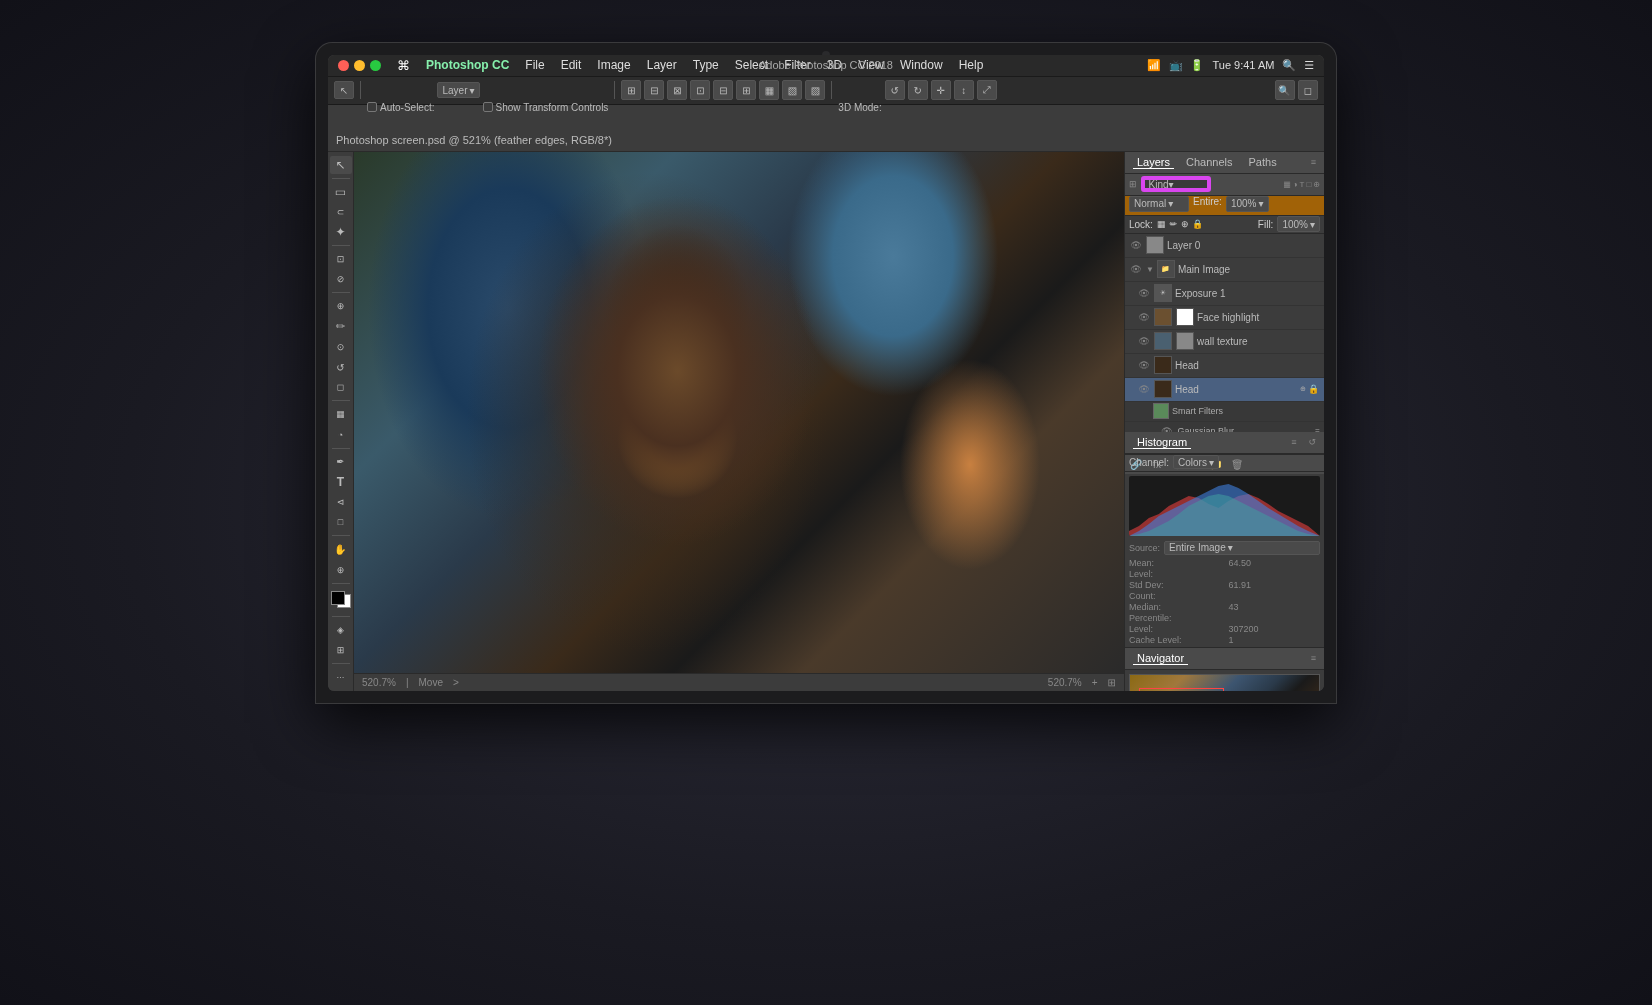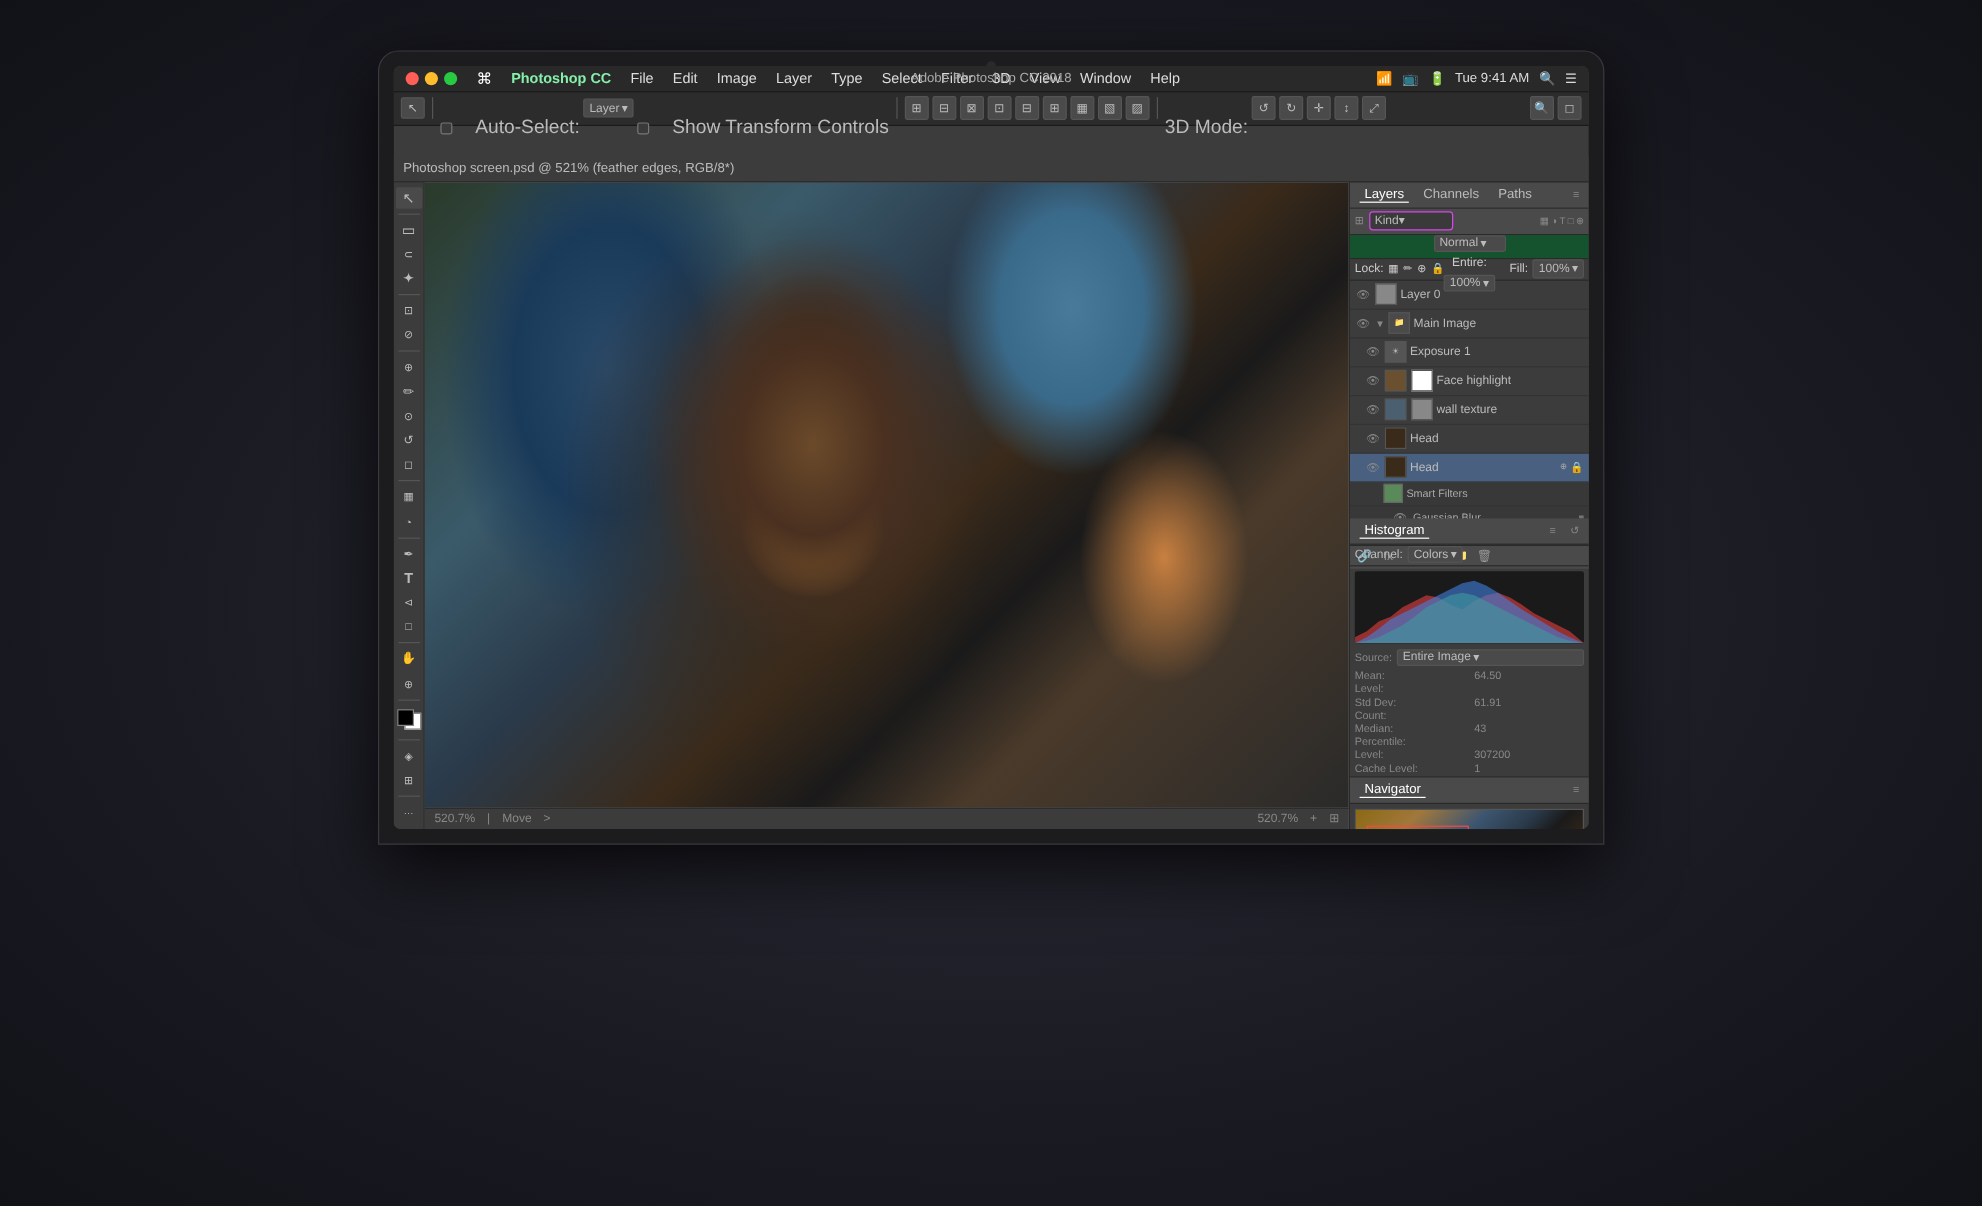--- a/index.html
+++ b/index.html
@@ -341,47 +341,45 @@
       background: #4a4a4a;
       display: flex;
       align-items: center;
       padding: 0 4px;
       gap: 4px;
       border-bottom: 1px solid #2a2a2a;
     }
 
     .layers-search {
       background: #3a3a3a;
-      border: 1px solid #d946ef;
+      border: 4px solid #d946ef;
       border-radius: 3px;
       height: 16px;
       width: 70px;
       color: #bbb;
       font-size: 10px;
       padding: 0 4px;
       display: flex;
       align-items: center;
     }
 
     .layers-kind-icons {
       display: flex;
       gap: 2px;
       margin-left: auto;
     }
 
     .layers-blend-row {
       height: 20px;
-      background: #14532d;
-      display: flex;
-      align-items: center;
+      background: #a16207;
+      display: flex;
       padding: 0 4px;
       gap: 4px;
       font-size: 10px;
       border-bottom: 1px solid #2a2a2a;
-      flex-direction: column;
     }
 
     .layers-blend-dropdown {
       background: #4a4a4a;
       border: 1px solid #555;
       border-radius: 2px;
       height: 16px;
       padding: 0 4px;
       font-size: 10px;
       color: #bbb;
@@ -655,22 +653,22 @@
       font-size: 10px;
       color: #bbb;
       display: flex;
       align-items: center;
       cursor: pointer;
     }
 
     .checkbox-label {
       display: flex;
       align-items: center;
-      gap: 19px;
-      font-size: 16px;
+      gap: 3px;
+      font-size: 10px;
       color: #bbb;
       cursor: pointer;
       margin-top: 34px;
     }
 
     .layer-group-icon {
       font-size: 8px;
       color: #888;
     }
   </style>

